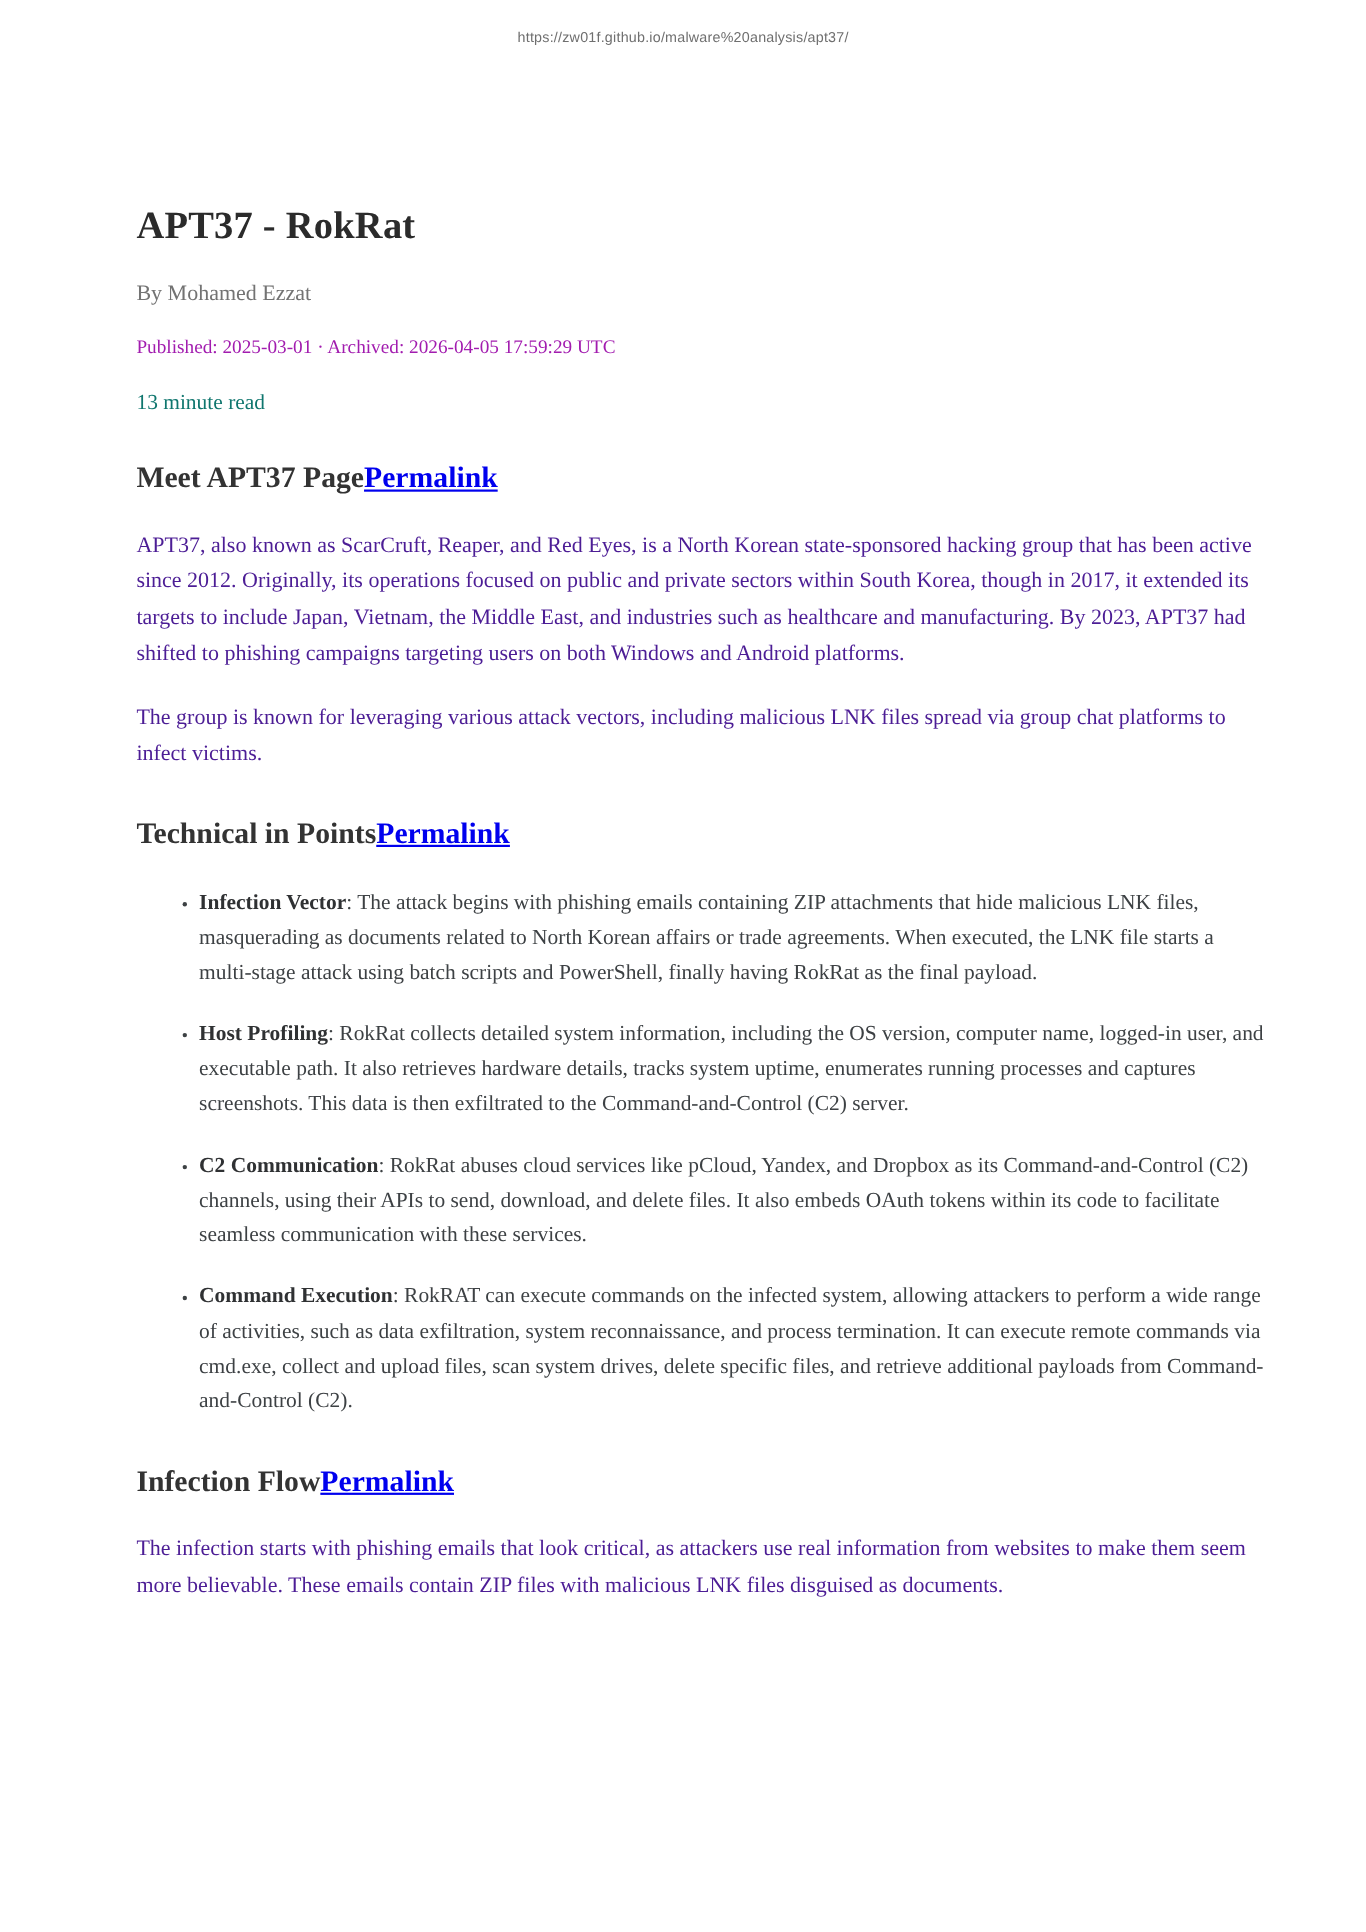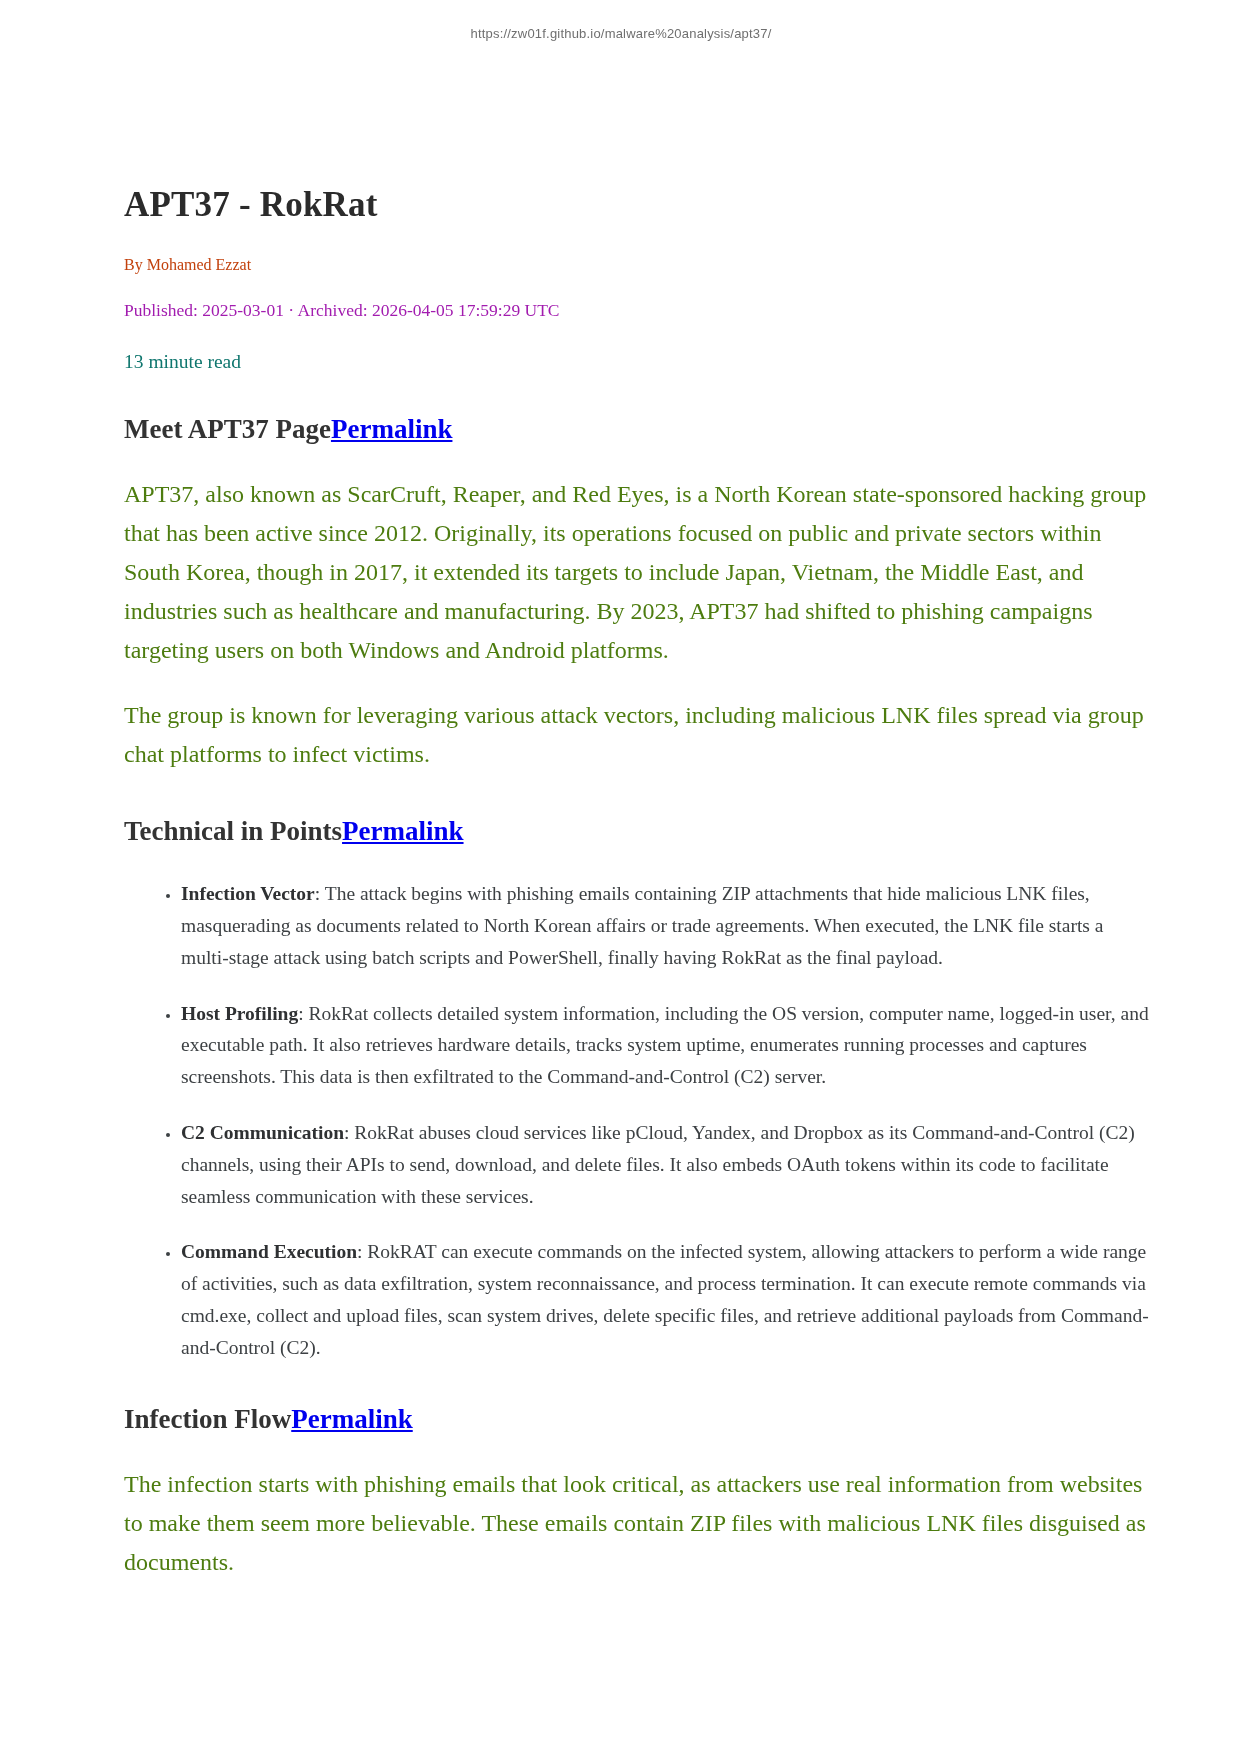--- a/index.html
+++ b/index.html
@@ -47,22 +47,22 @@
   h1.page-title {
     margin: 184px 0 30px 0;
     font-size: 35px;
     line-height: 1.2;
     font-weight: bold;
     color: #2b2b2b;
     letter-spacing: 0.2px;
   }
   .byline {
     margin: 0 0 26px 0;
-    font-size: 16px;
-    color: #c2410c;
+    font-size: 20px;
+    color: #737373;
   }
   .pub-meta {
     margin: 0 0 30px 0;
     font-size: 17.5px;
     color: #a21caf;
   }
   .read-time {
     margin: 0 0 30px 0;
     font-size: 19.5px;
     color: #0f766e;
@@ -74,23 +74,23 @@
     font-weight: bold;
     color: #333333;
   }
   h2.section-heading a.permalink {
     color: #0000ee;
     text-decoration: underline;
     font-weight: bold;
   }
   p.body-para {
     margin: 0 0 26px 0;
-    font-size: 24px;
+    font-size: 20px;
     line-height: 1.63;
-    color: #4d7c0f;
+    color: #4c1d95;
   }
   ul.points-list {
     margin: 30px 0 34px 0;
     padding-left: 57px;
     list-style: disc outside;
   }
   ul.points-list li {
     margin: 0 0 24px 0;
     font-size: 19.5px;
     line-height: 1.63;

